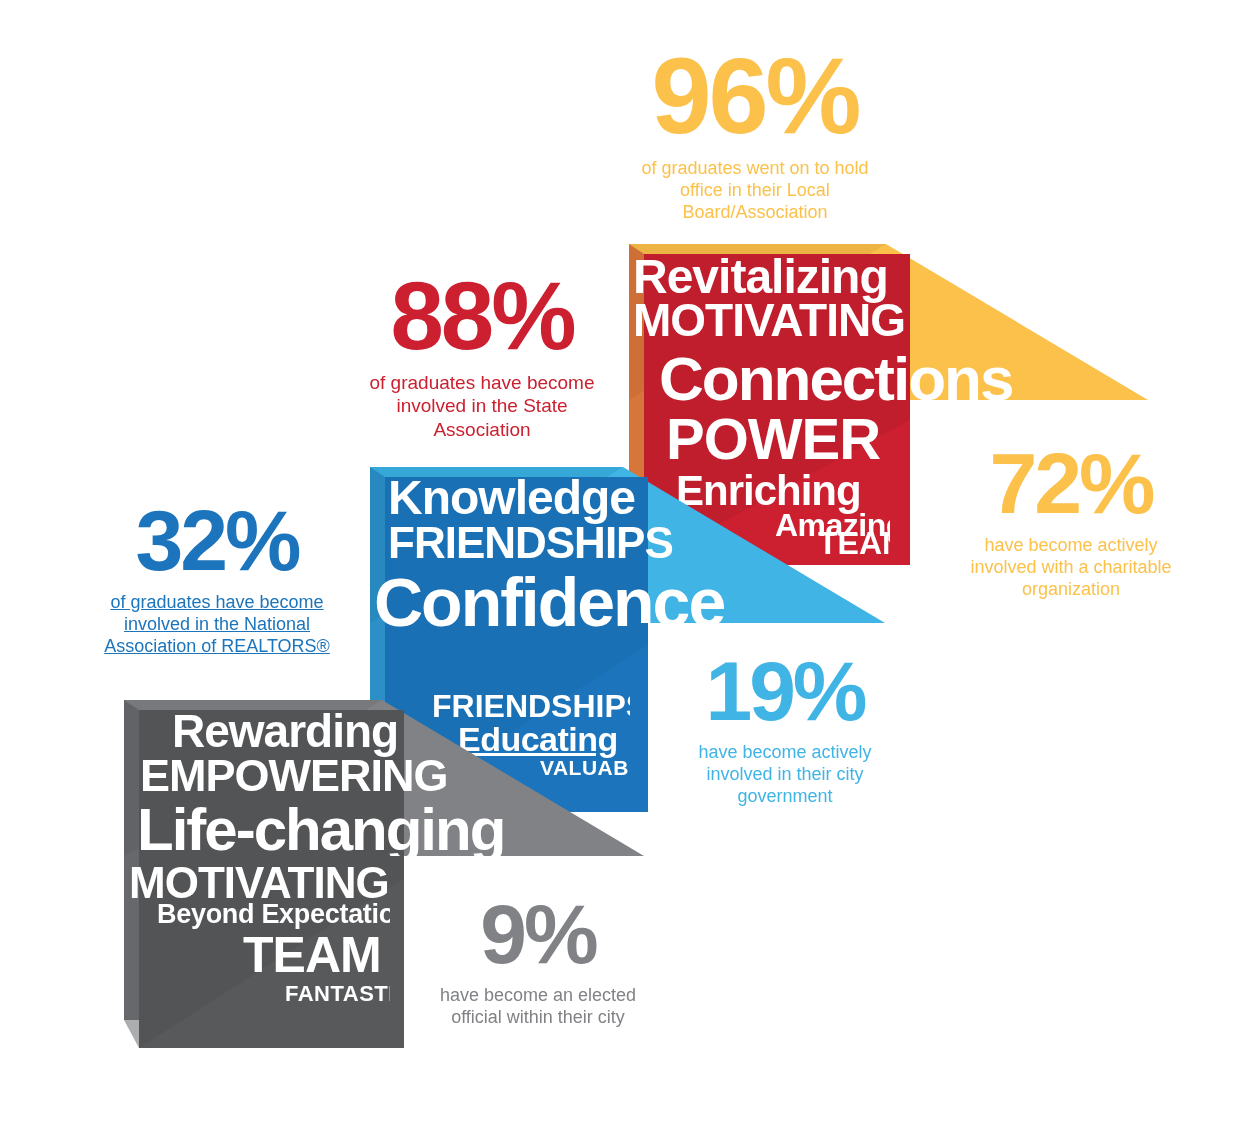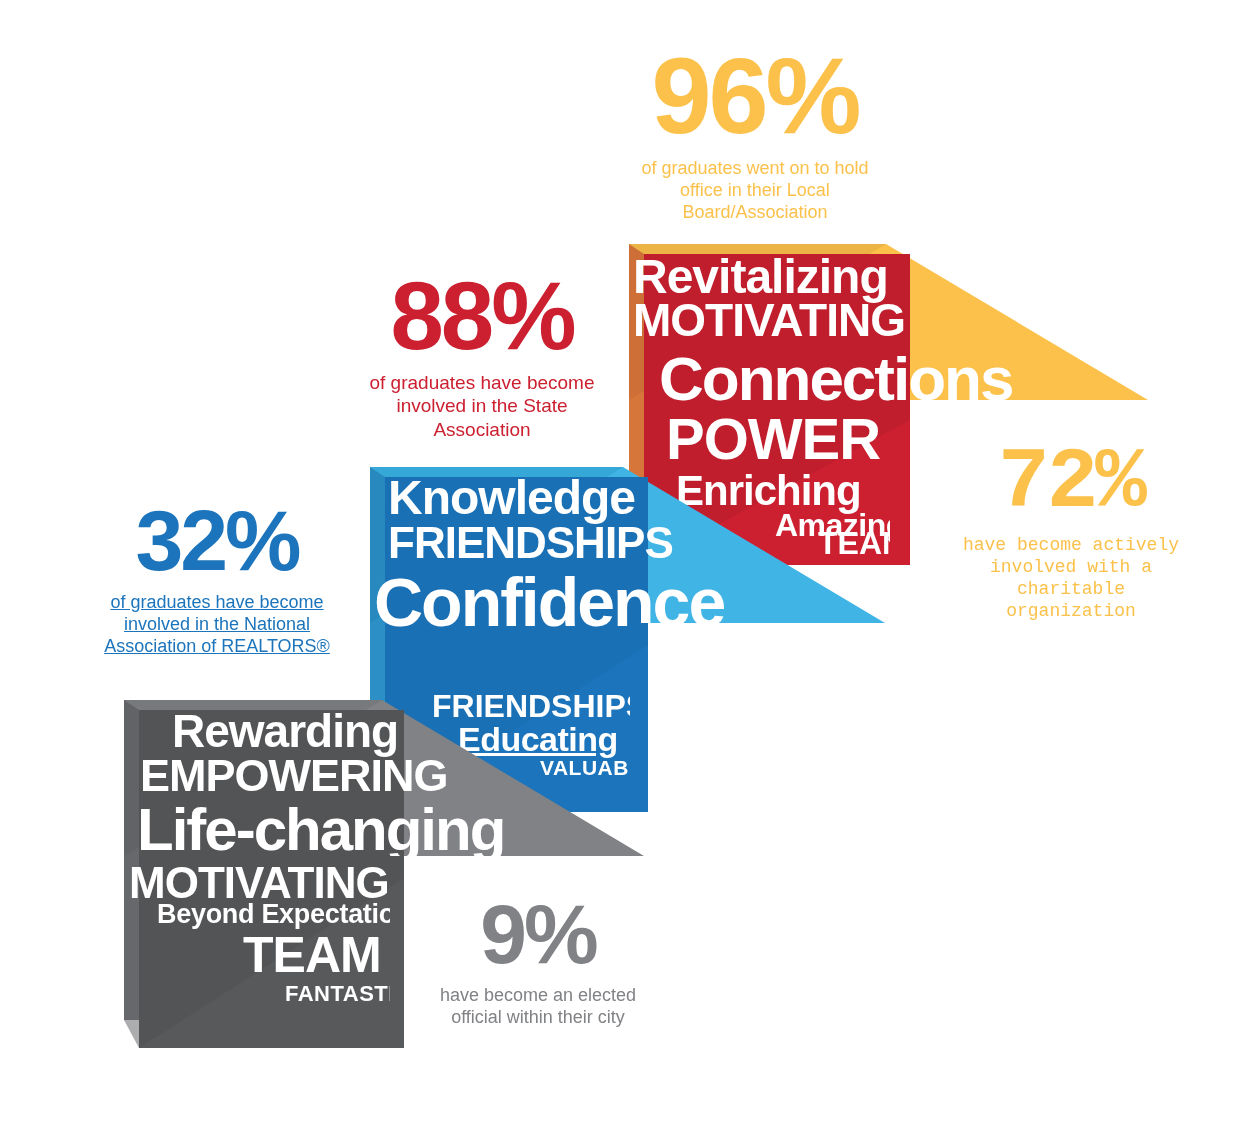--- a/index.html
+++ b/index.html
@@ -55,25 +55,29 @@
   <div class="stat" style="left:348px;top:270px;width:268px;">
     <div class="num" style="color:#CC2030;font-size:96px;">88%</div>
     <div class="desc" style="color:#CC2030;font-size:19px;max-width:245px;margin-left:auto;margin-right:auto;">of graduates have become involved in the State Association</div>
   </div>
 
   <div class="stat" style="left:82px;top:500px;width:270px;">
     <div class="num" style="color:#1C75BC;font-size:86px;">32%</div>
     <div class="desc" style="color:#1C75BC;font-size:18px;max-width:252px;margin-left:auto;margin-right:auto;text-decoration:underline;">of graduates have become involved in the National Association of REALTORS®</div>
   </div>
 
-  <div class="stat" style="left:935px;top:443px;width:272px;font-family:Liberation Mono, monospace;">
+  <div class="stat" style="left:935px;top:443px;width:272px;">
     <div class="num" style="color:#FBC14A;font-size:86px;">72%</div>
     <div class="desc" style="color:#FBC14A;font-size:18px;max-width:240px;margin-left:auto;margin-right:auto;">have become actively involved with a charitable organization</div>
   </div>
 
+  <div class="stat" style="left:665px;top:652px;width:240px;">
+    <div class="num" style="color:#3FB4E5;font-size:84px;">19%</div>
+    <div class="desc" style="color:#3FB4E5;font-size:18px;max-width:215px;margin-left:auto;margin-right:auto;">have become actively involved in their city government</div>
+  </div>
 
   <div class="stat" style="left:408px;top:895px;width:260px;">
     <div class="num" style="color:#808285;font-size:84px;">9%</div>
     <div class="desc" style="color:#808285;font-size:18px;max-width:230px;margin-left:auto;margin-right:auto;">have become an elected official within their city</div>
   </div>
 
   <div class="cloudgroup" style="left:0;top:0;width:1249px;height:1140px;">
     <svg width="1249" height="1140" viewBox="0 0 1249 1140">
       <defs>
 

